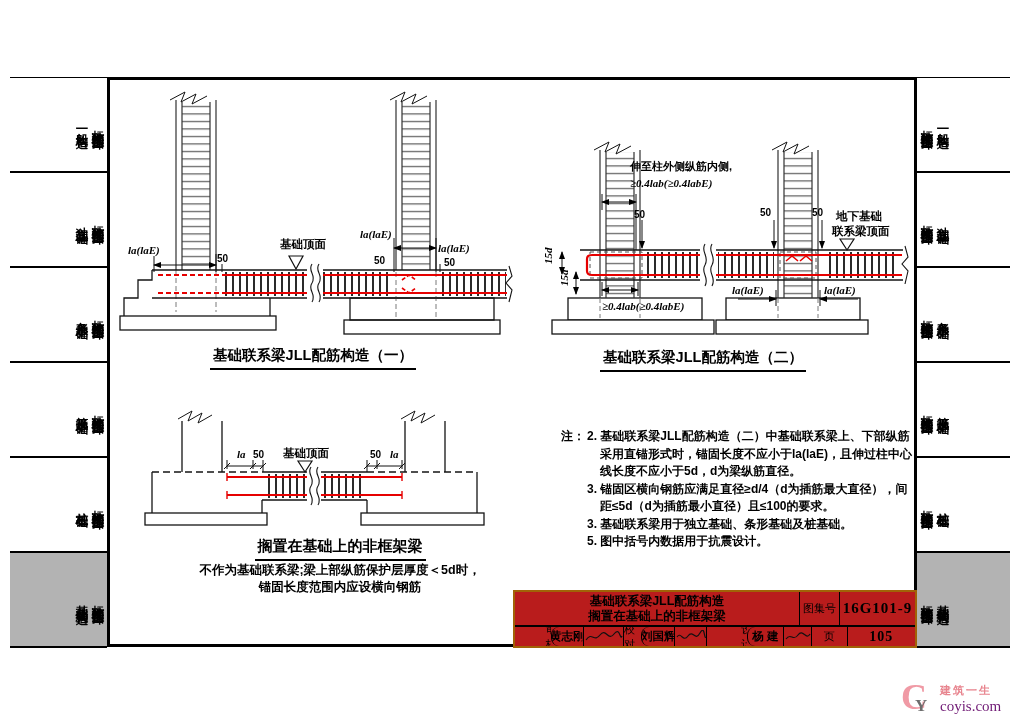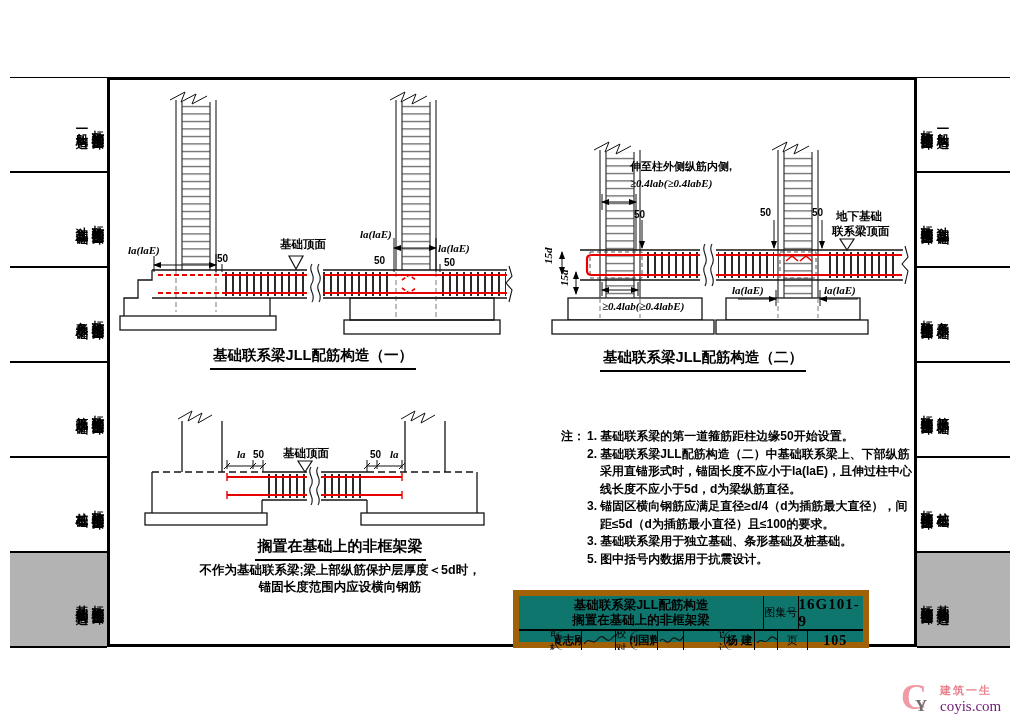--- a/index.html
+++ b/index.html
@@ -26,21 +26,21 @@
   .dtitle { position:absolute; text-align:center; font-weight:bold; font-size:14.5px; }
   .dtitle .u { display:inline-block; border-bottom:2px solid #000; padding:0 3px 3px; }
   .dcap { position:absolute; text-align:center; font-weight:bold; font-size:12.5px; line-height:17px; }
 
   
   .notes { position:absolute; left:561px; top:428px; width:354px; display:flex; font-size:12px; font-weight:bold; line-height:17.5px; }
   .notes .prefix { flex:0 0 26px; }
   .notes .item { padding-left:13px; text-indent:-13px; }
 
   
-  .tblock { position:absolute; left:513px; top:590px; width:356px; height:58px; border:6px solid #a16207; background:#0f766e; }
+  .tblock { position:absolute; left:513px; top:590px; width:404px; height:58px; border:2px solid #a16207; background:#b91c1c; }
   .tb-top { display:flex; height:35px; border-bottom:2px solid #000; }
   .tb-bot { display:flex; height:19px; }
   .tb-title { width:284px; display:flex; flex-direction:column; justify-content:center; align-items:center;
               font-weight:bold; font-size:12.5px; line-height:15px; }
   .cell { display:flex; align-items:center; justify-content:center; border-left:1px solid #000; height:100%; overflow:hidden; }
   .cell.first { border-left:none;padding-left:36px; }
   .lab { font-weight:normal; font-size:11px; }
   .serif { font-family:"Liberation Serif", serif; font-weight:bold; font-size:15px; letter-spacing:1px; }
   .w40 { width:40px; } .w76 { width:76px; }
   .b20{width:20px;} .b35{width:35px;} .b45{width:45px;} .b21{width:21px;padding-left:40px;} .b37{width:37px;} .b33{width:35px;} .b40{width:40px;} .b31{width:31px;}
@@ -333,21 +333,20 @@
   <span class="u">搁置在基础上的非框架梁</span>
 </div>
 <div class="dcap" style="left:165px;top:562px;width:350px">
   <div>不作为基础联系梁;梁上部纵筋保护层厚度＜5d时，</div>
   <div>锚固长度范围内应设横向钢筋</div>
 </div>
 
 <div class="notes">
   <div class="prefix">注：</div>
   <div class="list">
-    <div class="item">1. 基础联系梁的第一道箍筋距柱边缘50开始设置。</div>
     <div class="item">2. 基础联系梁JLL配筋构造（二）中基础联系梁上、下部纵筋采用直锚形式时，锚固长度不应小于la(laE)，且伸过柱中心线长度不应小于5d，d为梁纵筋直径。</div>
     <div class="item">3. 锚固区横向钢筋应满足直径≥d/4（d为插筋最大直径），间距≤5d（d为插筋最小直径）且≤100的要求。</div>
     <div class="item">3. 基础联系梁用于独立基础、条形基础及桩基础。</div>
     <div class="item">5. 图中括号内数据用于抗震设计。</div>
   </div>
 </div>
 
 <div class="tblock">
   <div class="tb-top">
     <div class="tb-title">

